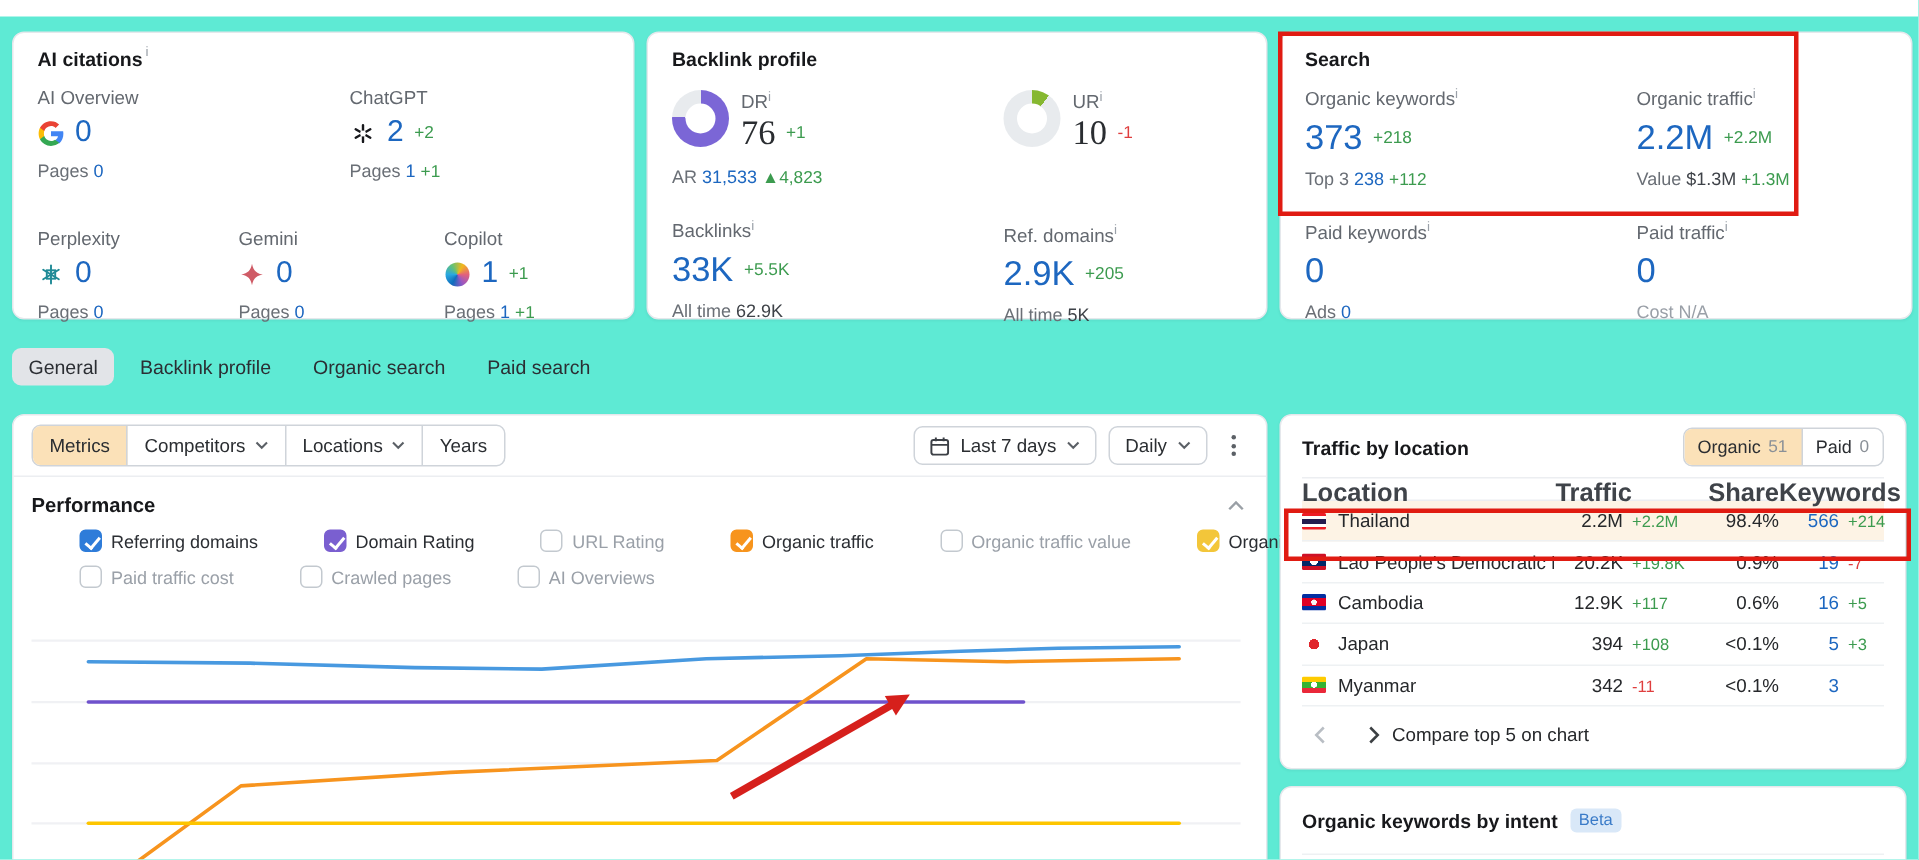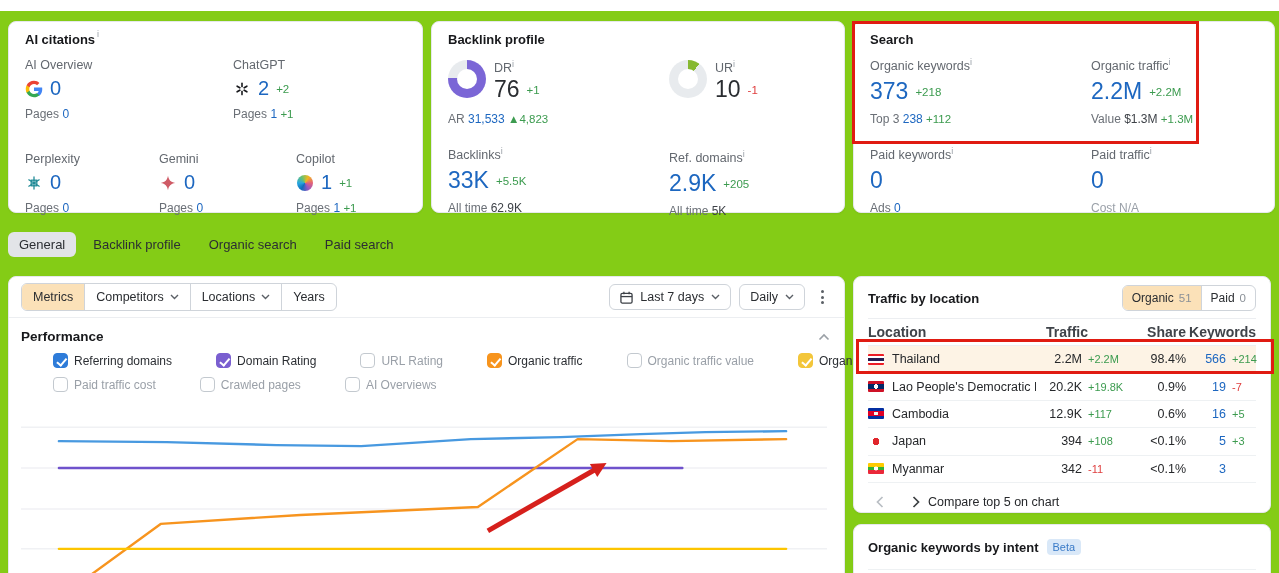--- a/index.html
+++ b/index.html
@@ -1,16 +1,16 @@
 <!DOCTYPE html>
 <html><head>
 <meta charset="utf-8">
 <style>
   html,body{margin:0;padding:0;}
-  #page{position:relative;width:1279px;height:573px;background:#84cc16;overflow:hidden;
+  #page{position:relative;width:1279px;height:573px;background:#5eead4;overflow:hidden;
         font-family:"Liberation Sans","DejaVu Sans",sans-serif;color:#222;font-size:13px;}
   .topstrip{position:absolute;top:0;left:0;right:0;height:11px;background:#fff;}
   .card{background:#fff;border:1px solid #e5e8ec;border-radius:8px;box-shadow:0 1px 2px rgba(16,24,40,.05);box-sizing:border-box;}
   .row-cards{position:absolute;top:21px;left:8px;display:flex;gap:8px;}
   .c1{width:415px;height:192px;} .c2{width:414px;height:192px;} .c3{width:422px;height:192px;}
   .pad{padding:10px 16px;}
   .card-title-row{display:flex;align-items:flex-start;gap:2px;}
   .card-title{font-size:13px;font-weight:700;color:#17181b;}
   sup.info{font-size:9px;color:#9aa0a8;line-height:1;margin-top:-2px;cursor:default;}
   .metric-label{font-size:12.5px;color:#63686f;white-space:nowrap;}
@@ -27,21 +27,21 @@
   .brand{display:inline-flex;width:18px;height:18px;align-items:center;justify-content:center;}
   .copilot-circle{width:16px;height:16px;border-radius:50%;
      background:conic-gradient(from 210deg,#0f6cbd,#29a8e0,#66c273,#f2b71c,#e3627a,#9a57c3,#0f6cbd);}
   
   .twocol{position:relative;}
   .colL{position:absolute;left:0;top:0;} .colR{position:absolute;left:221px;top:0;}
   .blkrow2{margin-top:79px;}
   .donut{width:38px;height:38px;border-radius:50%;position:relative;flex:none;}
   .donut::after{content:'';position:absolute;inset:9px;background:#fff;border-radius:50%;}
   .rating{display:flex;gap:8px;align-items:flex-start;margin-top:3px;}
-  .rating .rv{font-size:23px;color:#2a2d31;}
+  .rating .rv{font-size:23px;color:#2a2d31;font-family:Liberation Serif, serif;}
   
   .tabs{position:absolute;top:232px;left:8px;display:flex;gap:6px;align-items:center;}
   .tab{padding:5px 11px;border-radius:6px;font-size:13px;color:#2b2e33;cursor:pointer;white-space:nowrap;}
   .tab.active{background:#e2e4e8;}
   
   .main-left{position:absolute;left:8px;top:276px;width:837px;height:320px;}
   .toolbar{display:flex;align-items:center;justify-content:space-between;padding:6px 12px;border-bottom:1px solid #eceef1;}
   .tgroup{display:flex;align-items:center;gap:8px;}
   .seg-group{display:inline-flex;border:1px solid #cfd4da;border-radius:6px;background:#fff;overflow:hidden;height:26px;}
   .seg{padding:0 11px;display:flex;align-items:center;gap:6px;font-size:12.5px;color:#2a2d31;border-right:1px solid #cfd4da;cursor:pointer;white-space:nowrap;}
@@ -62,21 +62,21 @@
   #perf-chart{display:block;margin:4px 0 0 8px;}
   .gridline{stroke:#f0f1f4;stroke-width:1.5;}
   
   .right-card1{position:absolute;left:853px;top:276px;width:418px;height:237px;}
   .tcard-head{display:flex;align-items:center;justify-content:space-between;padding:8px 14px 7px;}
   .tcard-title{font-size:13px;font-weight:700;color:#17181b;}
   .seg-sm{height:24px;}
   .seg-sm .seg{padding:0 9px;font-size:12px;gap:5px;}
   .cnt{color:#8a9097;font-size:11.5px;}
   .t-head,.t-row{display:grid;grid-template-columns:1fr 96px 54px 70px;align-items:center;margin:0 14px;box-sizing:border-box;}
-  .t-head{height:28px;border-top:1px solid #eceef1;border-bottom:1px solid #eceef1;font-size:14px;font-weight:700;color:#3f4349;}
+  .t-head{height:16px;border-top:1px solid #eceef1;border-bottom:1px solid #eceef1;font-size:17px;font-weight:700;color:#3f4349;}
   .th-r{text-align:right;} .th-traffic{padding-right:44px;} .th-kw{padding-right:0px;}
   .t-row{height:27.4px;border-bottom:1px solid #eef1f3;font-size:12.5px;color:#26282b;cursor:pointer;}
   .t-row.hl{background:#fdf3e5;}
   .loccell{display:flex;align-items:center;gap:8px;overflow:hidden;}
   .locname{white-space:nowrap;overflow:hidden;max-width:150px;}
   .flag{width:16px;height:11px;border-radius:1px;display:inline-block;flex:none;}
   .flag-thailand{background:linear-gradient(180deg,#ed1c24 0 17%,#fff 17% 34%,#241d4f 34% 67%,#fff 67% 84%,#ed1c24 84%);}
   .flag-laos{background:radial-gradient(circle at 50% 50%,#fff 0 2.4px,rgba(0,0,0,0) 2.5px),linear-gradient(180deg,#ce1126 0 25%,#002868 25% 75%,#ce1126 75%);}
   .flag-cambodia{background:radial-gradient(circle at 50% 50%,#f5f5f5 0 1.8px,rgba(0,0,0,0) 1.9px),linear-gradient(180deg,#032ea1 0 26%,#e00025 26% 74%,#032ea1 74%);}
   .flag-japan{background:radial-gradient(circle at 50% 50%,#e0262c 0 3.4px,rgba(0,0,0,0) 3.5px);}

